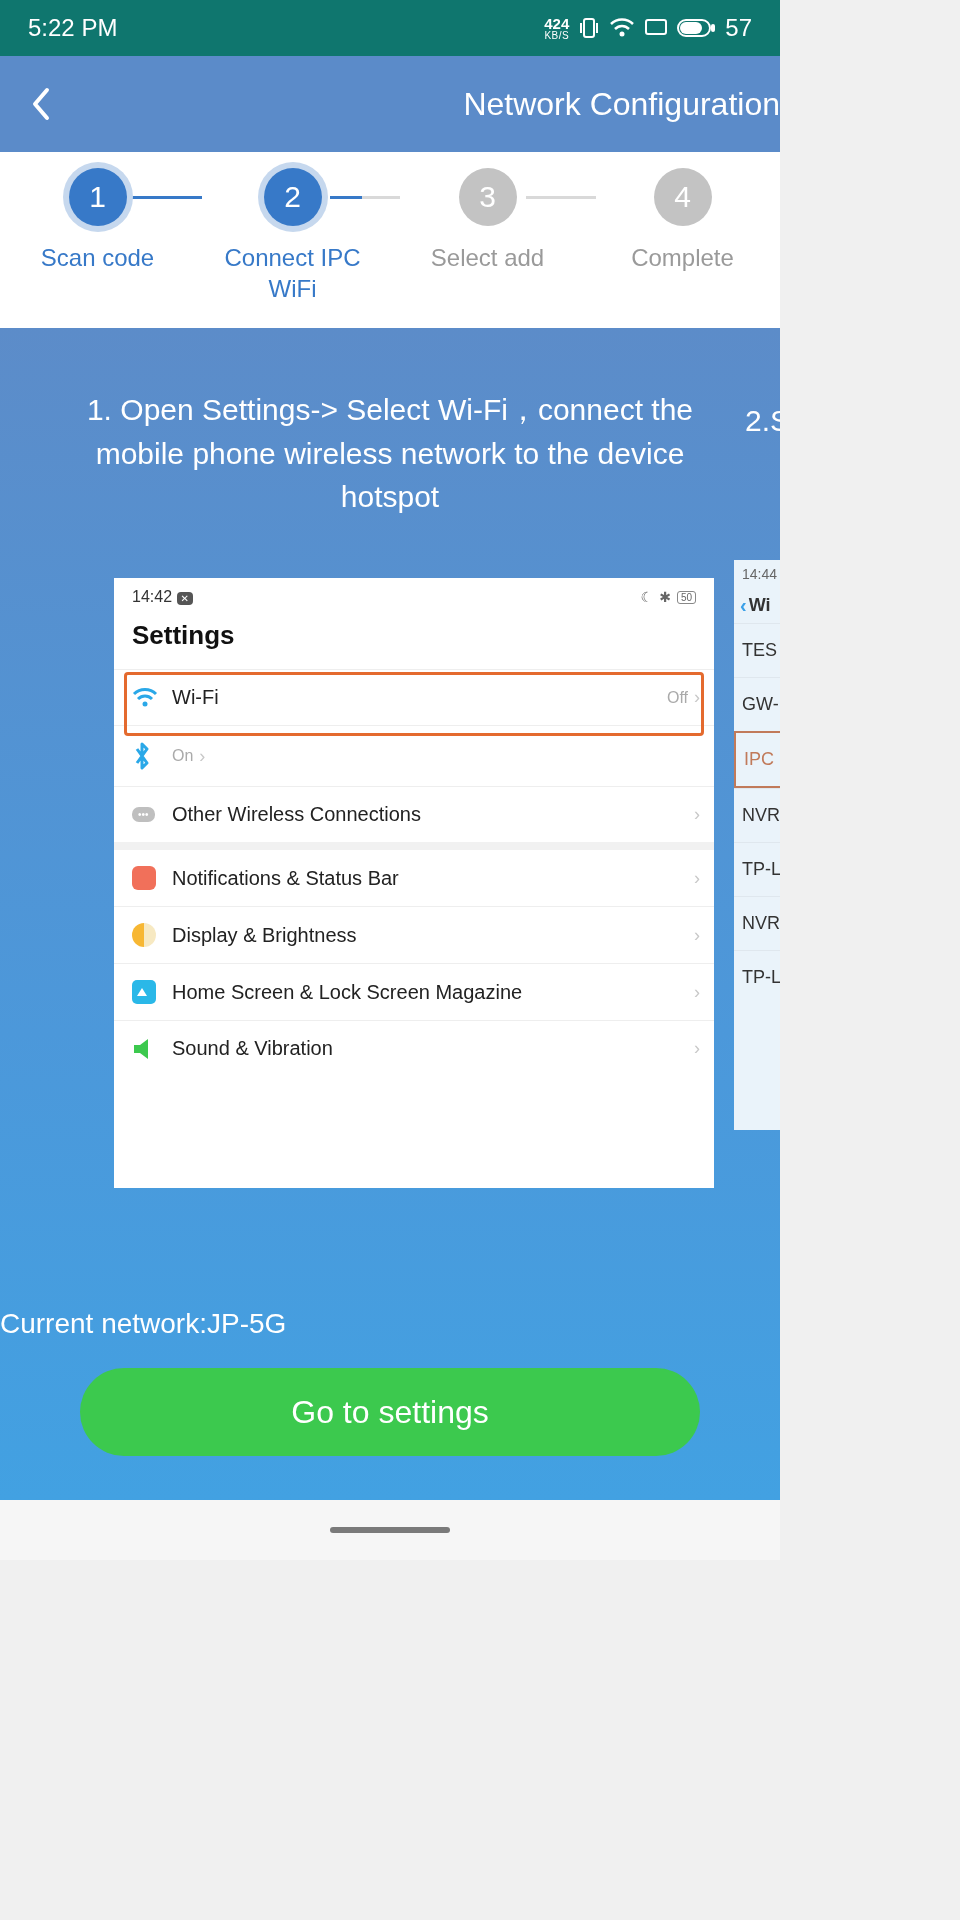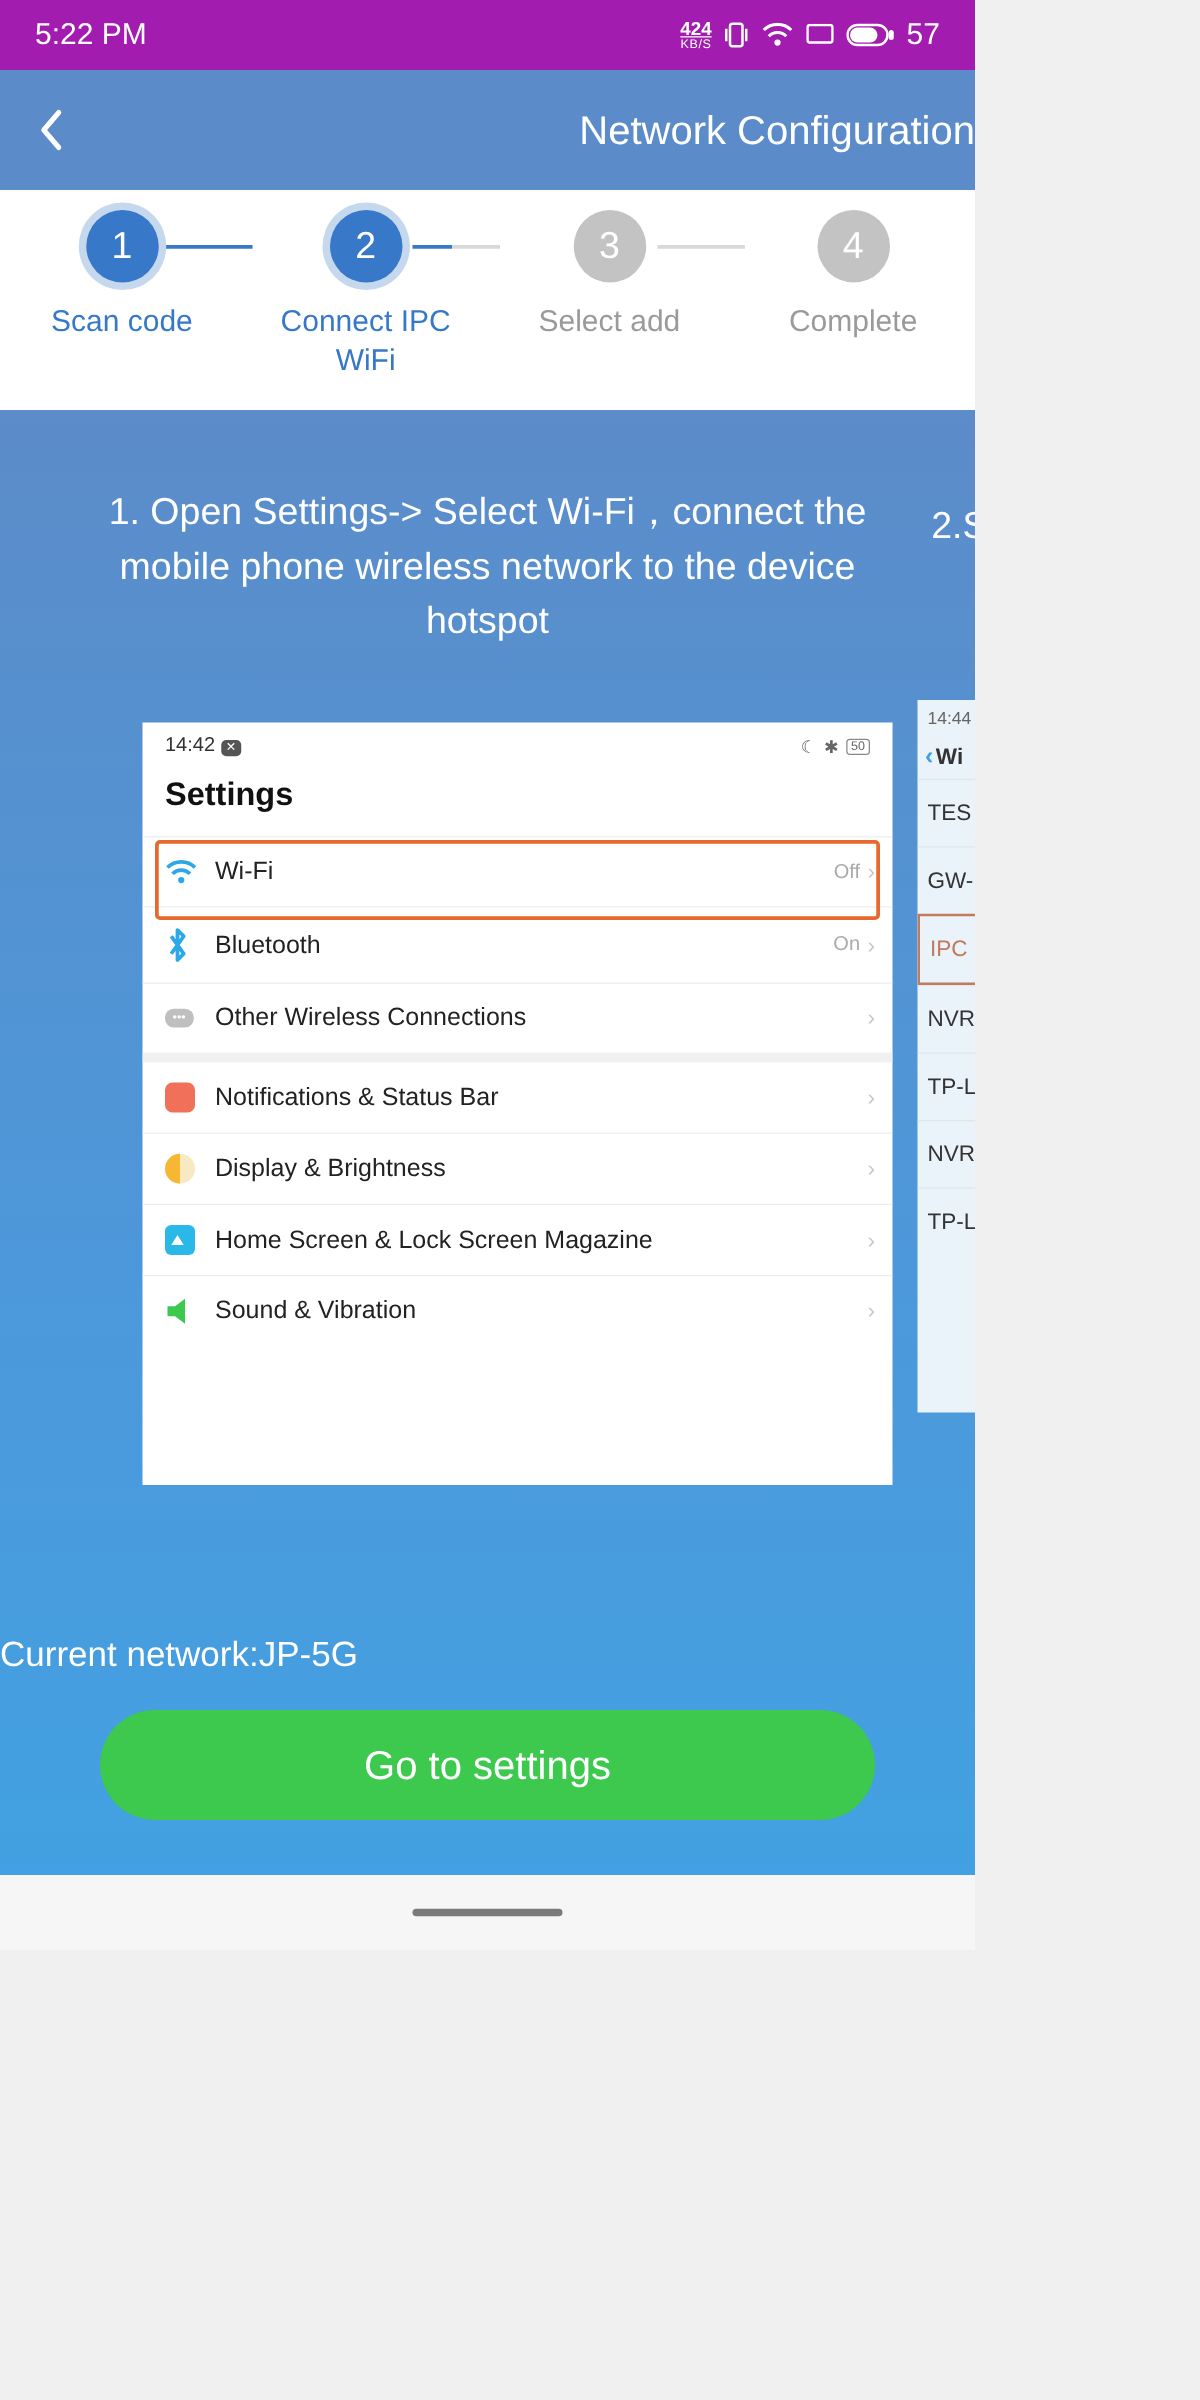--- a/index.html
+++ b/index.html
@@ -2,33 +2,33 @@
 <html><head>
 <meta charset="utf-8">
 <style>
   * { box-sizing: border-box; margin: 0; padding: 0; }
   html, body { width: 780px; height: 1560px; font-family: -apple-system, Helvetica, Arial, sans-serif; }
   body { background: #f0f0f0; overflow: hidden; position: relative; }
 
   
   .status-bar {
     height: 56px;
-    background: #a21caf;
+    background: #0f766e;
     color: #fff;
     display: flex;
     align-items: center;
     justify-content: space-between;
     padding: 0 28px;
     font-size: 24px;
     font-weight: 500;
   }
   .status-left { font-size: 24px; }
   .status-right { display: flex; align-items: center; gap: 10px; }
   .kbs { font-size: 12px; line-height: 1; text-align: center; }
-  .kbs .top { font-size: 15px; font-weight: 600; text-decoration: underline; }
+  .kbs .top { font-size: 15px; font-weight: 600; }
   .kbs .bot { font-size: 10px; letter-spacing: 0.5px; }
   .status-icon { display:inline-flex; align-items:center; }
   .batt-num { font-size: 24px; font-weight: 500; margin-left:-2px;}
 
   
   .nav-header {
     height: 96px;
     background: #5b8bc9;
     color: #fff;
     display: flex;
@@ -308,21 +308,20 @@
       <span class="lbl">Wi-Fi</span>
       <span class="val">Off</span>
       <span class="chev">›</span>
     </div>
     <div class="sc-row">
       <span class="ic">
           <svg width="20" height="28" viewBox="0 0 20 28">
             <path d="M5 7 L15 21 L10 26 L10 2 L15 7 L5 21" fill="none" stroke="#2aa8e8" stroke-width="3" stroke-linejoin="round"></path>
           </svg>
         </span>
-      <span class="lbl">Bluetooth</span>
       <span class="val">On</span>
       <span class="chev">›</span>
     </div>
     <div class="sc-row">
       <span class="ic">
           <span style="background:#bfbfbf;color:#fff;border-radius:7px;padding:2px 6px;font-size:10px;">•••</span>
         </span>
       <span class="lbl">Other Wireless Connections</span>
       <span class="chev">›</span>
     </div>

